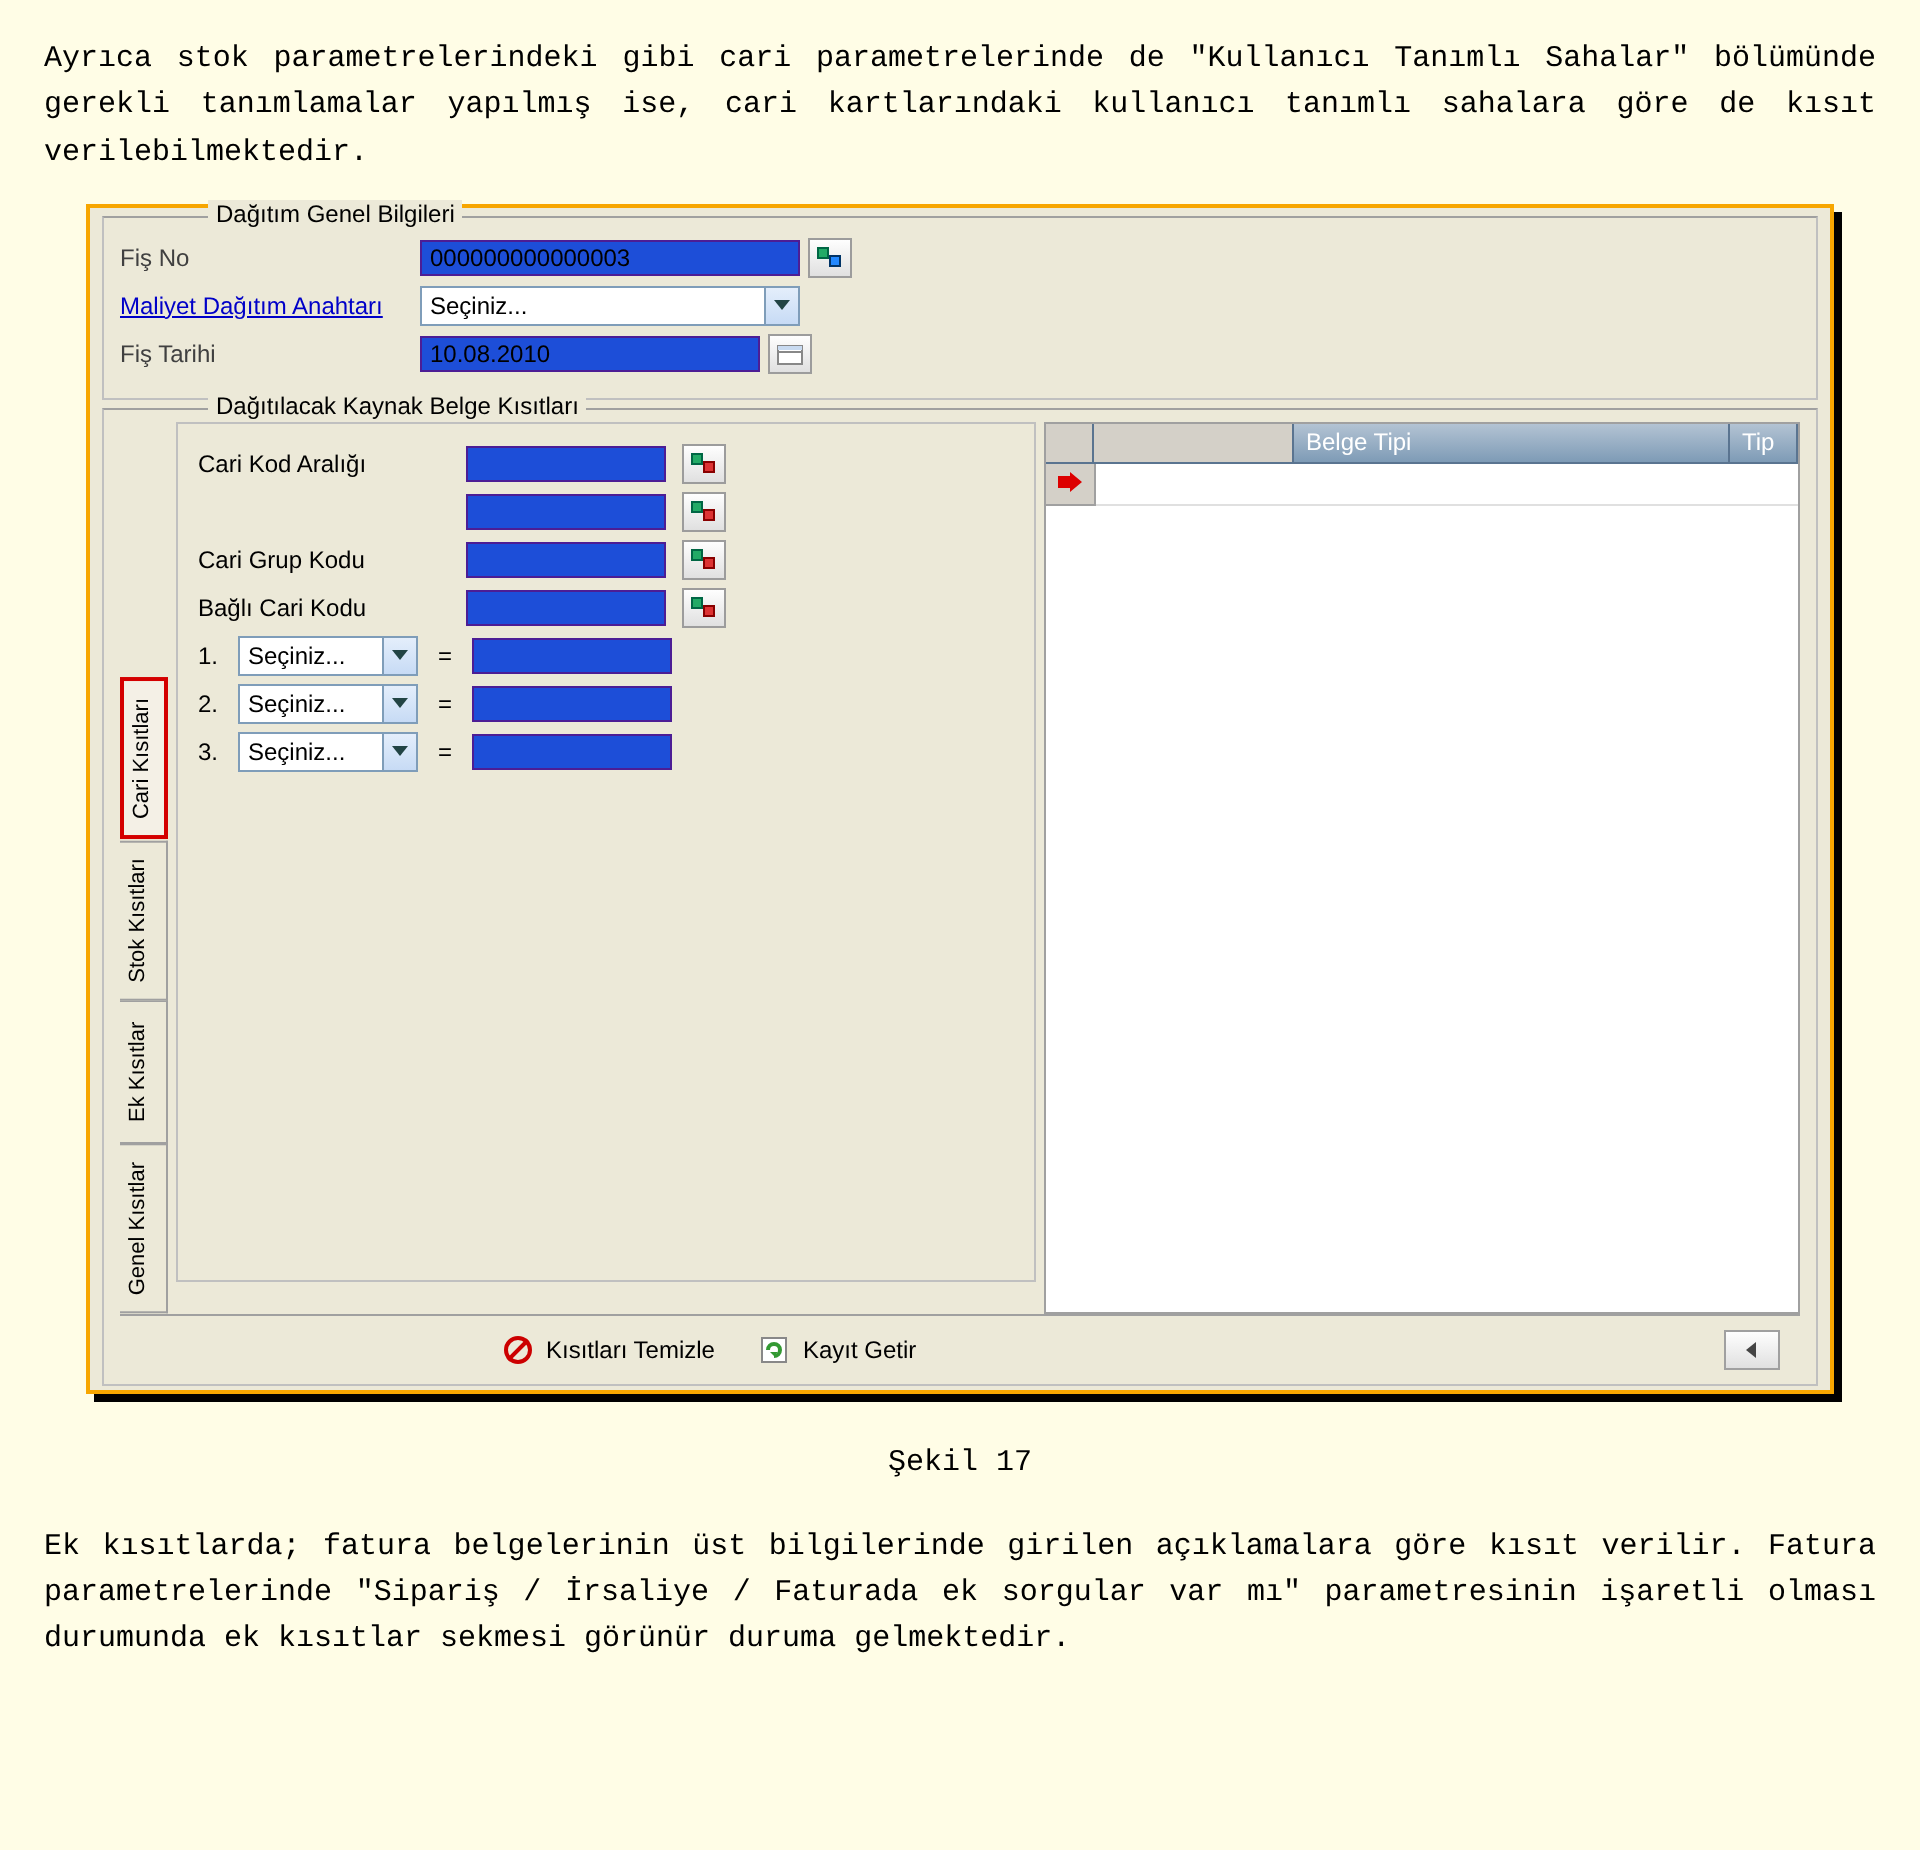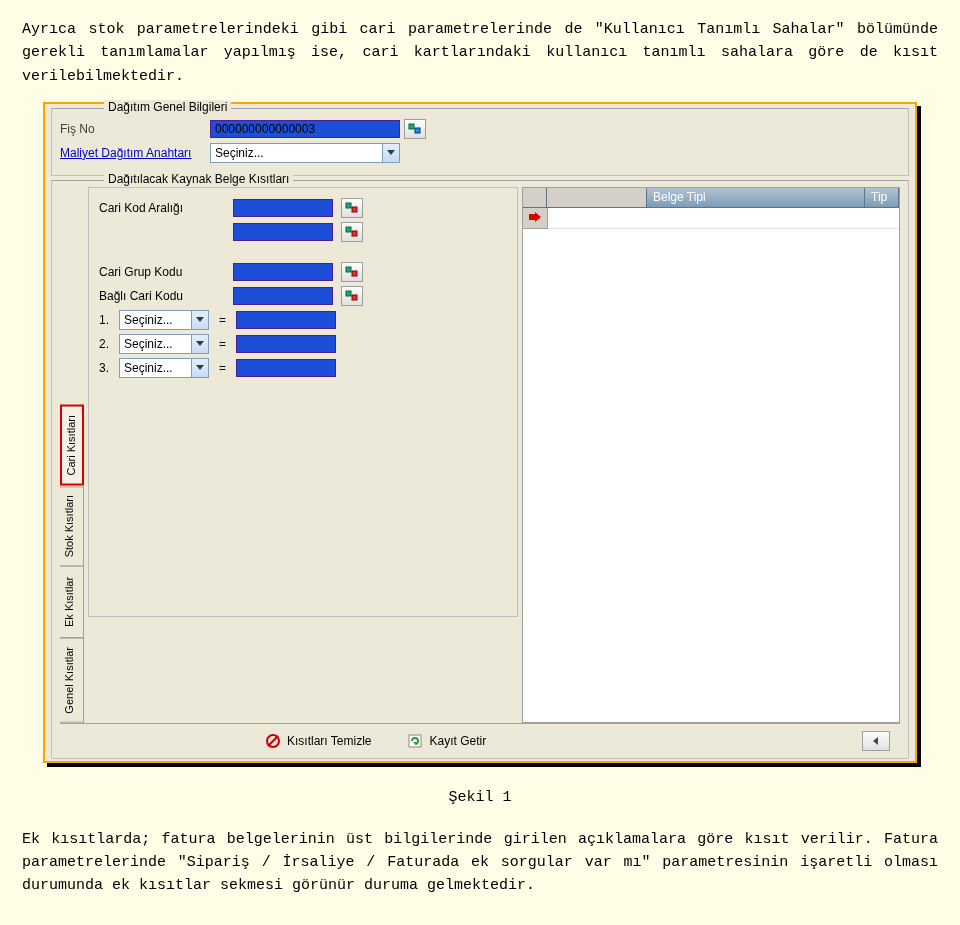--- a/index.html
+++ b/index.html
@@ -141,21 +141,21 @@
     margin: 4px 0;
     gap: 4px;
   }
   .kisit-row .kl { width: 130px; }
   .grid-area {
     flex: 1;
     margin-left: 4px;
     border: 1px solid #a0a0a0;
     background: #fff;
     position: relative;
-    height: 536px;
+    height: 446px;
     box-sizing: border-box;
     overflow: hidden;
   }
   .grid-head {
     display: flex;
     height: 20px;
   }
   .grid-head .gh {
     background: linear-gradient(#b3c3d3, #7e9bb6);
     color: #fff;
@@ -173,21 +173,20 @@
     height: 20px;
     background: #d4d0c8;
     border-right: 1px solid #a0a0a0;
     border-bottom: 1px solid #a0a0a0;
     display:flex; align-items:center; justify-content:center;
   }
   .arrow-red svg { width: 12px; height: 10px; }
   .footer-bar {
     display:flex;
     align-items:center;
-    gap: 14px;
     padding: 6px 10px;
     border-top: 1px solid #a0a0a0;
     background: #ece9d8;
   }
   .fbtn {
     display:flex;
     align-items:center;
     gap:6px;
     padding: 2px 10px;
     border: 1px solid transparent;
@@ -236,20 +235,31 @@
         <span class="combo" style="width:190px">
           <span>Seçiniz...</span>
           <span class="chev">
               <svg viewBox="0 0 8 6">
                 <path d="M0 0 L8 0 L4 5 Z" fill="#244"></path>
               </svg>
             </span>
         </span>
       </div>
 
+      <div class="row">
+        <span class="lbl">Fiş Tarihi</span>
+        <input class="textinput" style="width: 170px;" value="10.08.2010">
+        <span class="icon-btn">
+          <svg viewBox="0 0 14 12">
+              <rect x="1" y="2" width="12" height="9" fill="#fff" stroke="#888"></rect>
+              <line x1="1" y1="5" x2="13" y2="5" stroke="#888"></line>
+              <rect x="1" y="2" width="12" height="2" fill="#c8daf0"></rect>
+            </svg>
+        </span>
+      </div>
     </div>
 
     <div class="fieldset" style="padding-bottom:0">
       <span class="legend">Dağıtılacak Kaynak Belge Kısıtları</span>
 
       <div class="lower">
 
         <div class="vtabs">
           <div class="vtab">Genel Kısıtlar</div>
           <div class="vtab">Ek Kısıtlar</div>
@@ -271,21 +281,21 @@
           <div class="kisit-row">
             <span class="kl"></span>
             <input class="textinput" style="width: 100px;">
             <span class="icon-btn">
                 <svg viewBox="0 0 14 12">
                   <rect x="1" y="1" width="5" height="5" fill="#2a6" stroke="#064"></rect>
                   <rect x="7" y="5" width="5" height="5" fill="#d33" stroke="#800"></rect>
                 </svg>
               </span>
           </div>
-          <div class="kisit-row" style="margin-top:20px">
+          <div class="kisit-row" style="margin-top:4px">
             <span class="kl">Cari Grup Kodu</span>
             <input class="textinput" style="width: 100px;">
             <span class="icon-btn">
                 <svg viewBox="0 0 14 12">
                   <rect x="1" y="1" width="5" height="5" fill="#2a6" stroke="#064"></rect>
                   <rect x="7" y="5" width="5" height="5" fill="#d33" stroke="#800"></rect>
                 </svg>
               </span>
           </div>
           <div class="kisit-row">
@@ -380,17 +390,17 @@
         <div class="hscroll">
           <svg width="8" height="8" viewBox="0 0 8 8">
               <path d="M6 0 L6 8 L1 4 Z" fill="#444"></path>
             </svg>
         </div>
       </div>
 
     </div>
   </div>
 
-  <div class="caption">Şekil 1</div>
+  <div class="caption">Şekil 17</div>
 
   <p class="para">Ek kısıtlarda; fatura belgelerinin üst bilgilerinde girilen açıklamalara göre kısıt verilir. Fatura parametrelerinde "Sipariş / İrsaliye / Faturada ek sorgular var mı" parametresinin işaretli olması durumunda ek kısıtlar sekmesi görünür duruma gelmektedir.</p>
 
 </div>
 
 </body></html>

